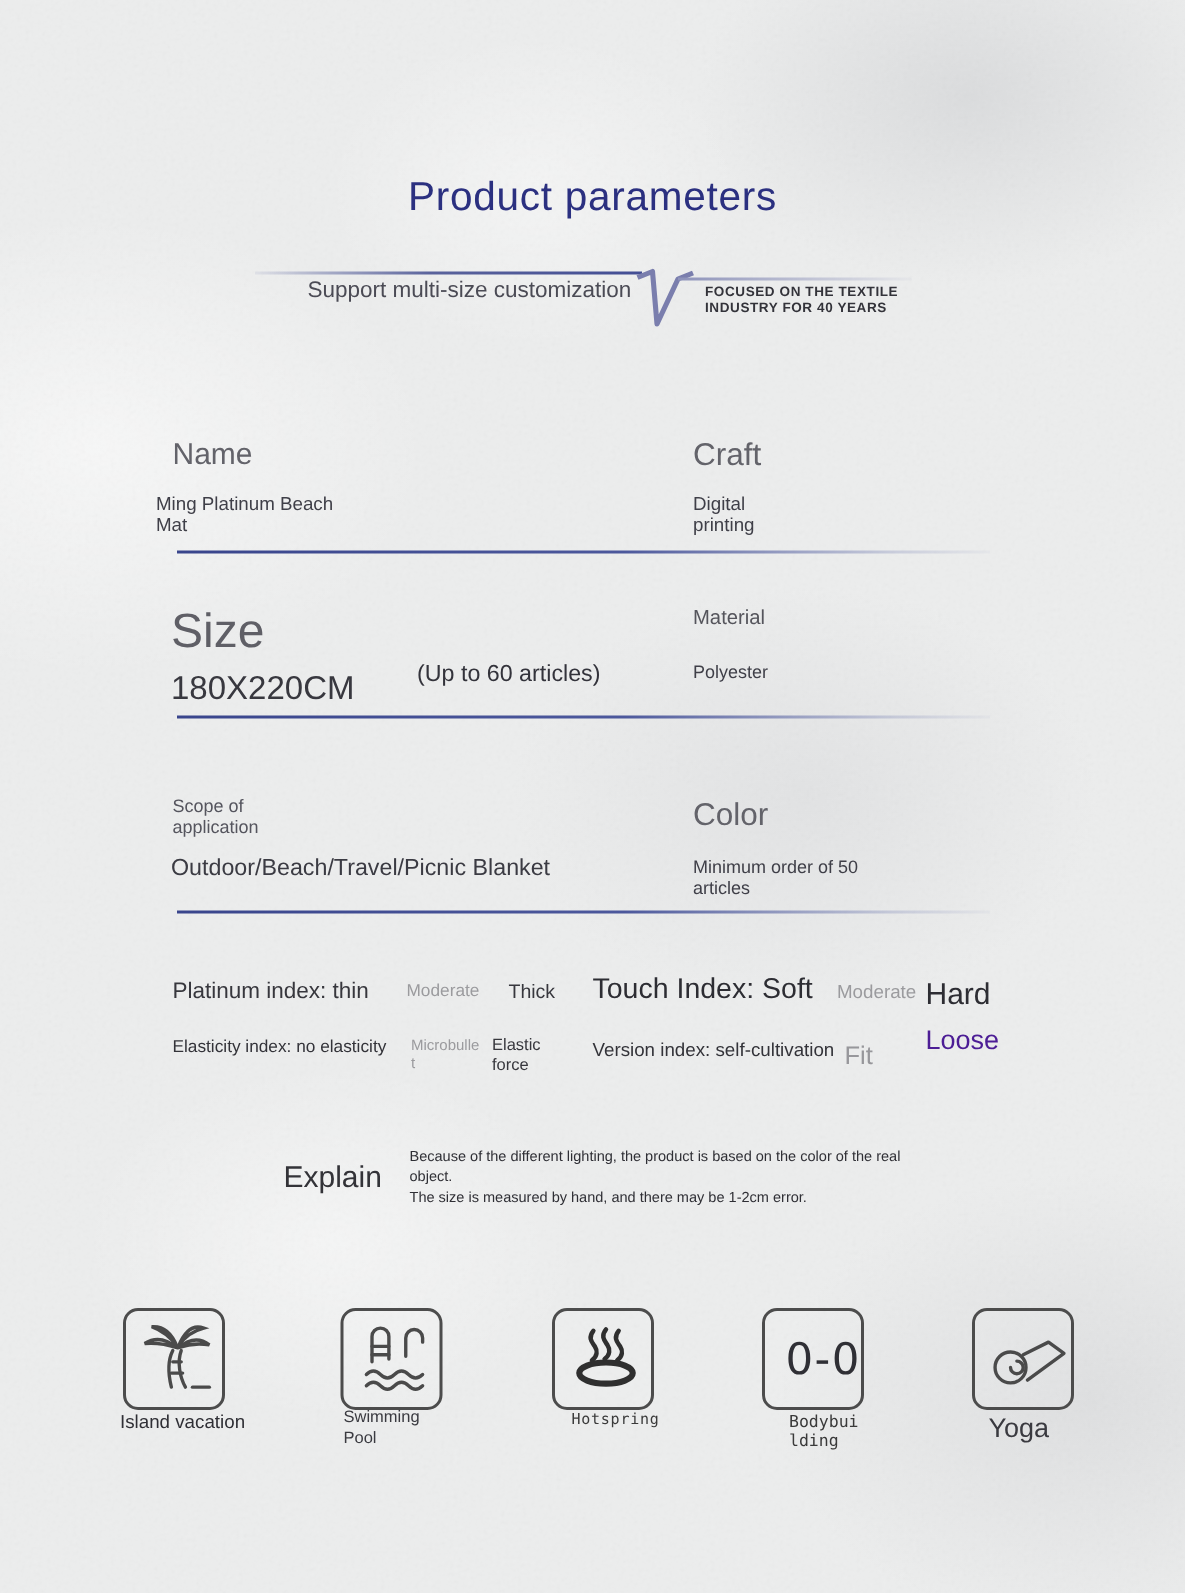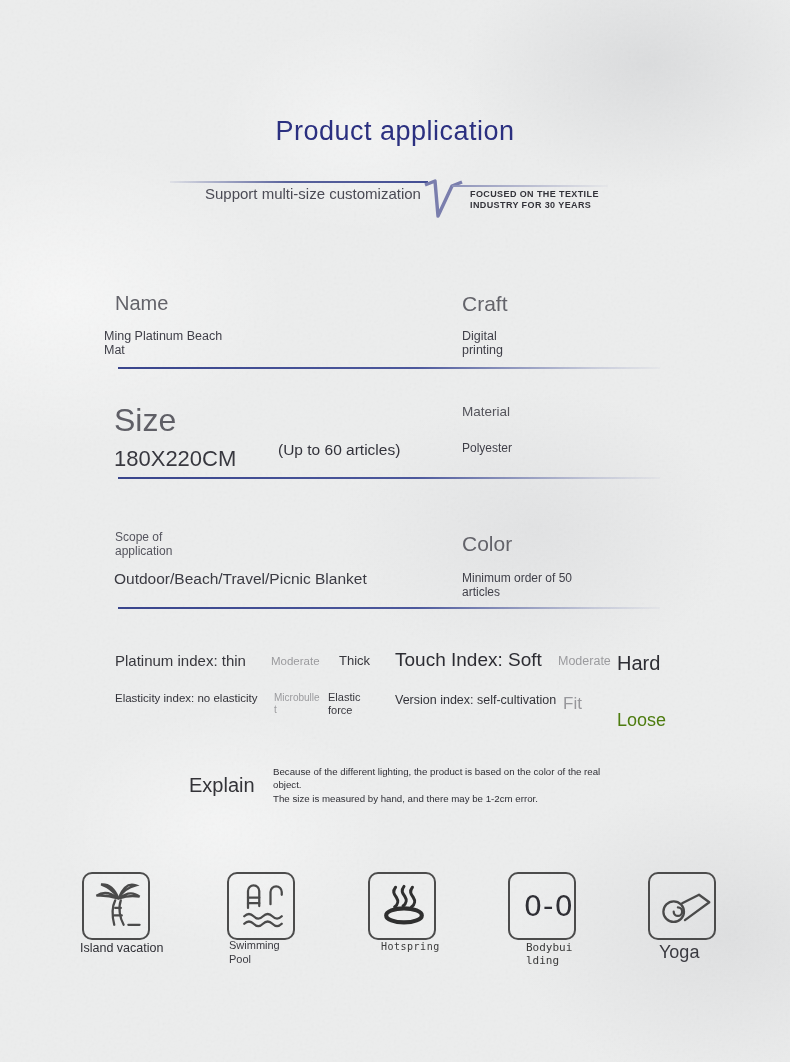--- a/index.html
+++ b/index.html
@@ -46,21 +46,21 @@
   .i-thick-m{left:271px;top:655px;font-size:11.5px;color:#9b9b9e;}
   .i-thick-h{left:339px;top:653px;font-size:13px;color:#37373d;}
   .i-touch-l{left:395px;top:649px;font-size:19px;color:#2d2d33;}
   .i-touch-m{left:558px;top:654px;font-size:12.5px;color:#9b9b9e;}
   .i-touch-h{left:617px;top:652px;font-size:20px;color:#2d2d33;}
   .i-elas-l{left:115px;top:692px;font-size:11.5px;color:#333339;}
   .i-elas-m{left:274px;top:692px;font-size:10px;line-height:11.5px;color:#9b9b9e;}
   .i-elas-h{left:328px;top:691px;font-size:11px;line-height:13px;color:#37373d;}
   .i-ver-l{left:395px;top:693px;font-size:12.5px;color:#333339;}
   .i-ver-m{left:563px;top:694px;font-size:17px;color:#97979b;}
-  .i-ver-h{left:617px;top:710px;font-size:18px;color:#4d7c0f;}
+  .i-ver-h{left:617px;top:683px;font-size:18px;color:#4c1d95;}
   .h-explain{left:189px;top:774px;font-size:20px;color:#333338;}
   .x-line1{left:273px;top:765px;font-size:9.7px;line-height:13px;color:#2f2f35;}
   .x-line2{left:273px;top:793px;font-size:9.7px;color:#2f2f35;}
   .scene-box{position:absolute;top:872px;width:68px;height:68px;border:2.2px solid #4c4c4c;
              border-radius:10px;box-sizing:border-box;background:rgba(255,255,255,.08);
              display:flex;align-items:center;justify-content:flex-end;}
   .b1{left:82px}.b2{left:227px}.b3{left:368px}.b4{left:508px}.b5{left:648px}
   .dumbbell-text{font-size:29px;color:#2f2f35;font-family:"DejaVu Sans",sans-serif;letter-spacing:1px;}
   .l-island{left:80px;top:941px;font-size:12.5px;color:#2f2f35;}
   .l-swim{left:229px;top:939px;font-size:11px;line-height:13.5px;color:#3a3a40;}
@@ -79,30 +79,30 @@
     <filter id="paperNoise">
       <feTurbulence type="fractalNoise" baseFrequency="0.35" numOctaves="2" seed="7"></feTurbulence>
       <feColorMatrix type="saturate" values="0"></feColorMatrix>
       <feComponentTransfer>
           <feFuncA type="linear" slope="0.055" intercept="0"></feFuncA>
         </feComponentTransfer>
     </filter>
     <rect width="790" height="1062" fill="#555" filter="url(#paperNoise)"></rect>
   </svg>
 
-  <div class="abs title">Product application</div>
+  <div class="abs title">Product parameters</div>
 
   <div class="abs divL"></div>
   <svg class="abs bolt glyph" width="50" height="48">
     <polyline points="3,9 13,5 16,40 30,10 40,6" fill="none" stroke="#7a7ead" stroke-width="3.4" stroke-linejoin="round"></polyline>
   </svg>
   <div class="abs divR"></div>
   <div class="abs subtitle">Support multi-size customization</div>
   <div class="abs tagline pre">FOCUSED ON THE TEXTILE
-INDUSTRY FOR 30 YEARS</div>
+INDUSTRY FOR 40 YEARS</div>
 
   <div class="abs h-name">Name</div>
   <div class="abs v-name pre">Ming Platinum Beach
  Mat</div>
   <div class="abs h-craft">Craft</div>
   <div class="abs v-craft pre">Digital
 printing</div>
   <div class="abs rule rule1"></div>
 
   <div class="abs h-size">Size</div>

